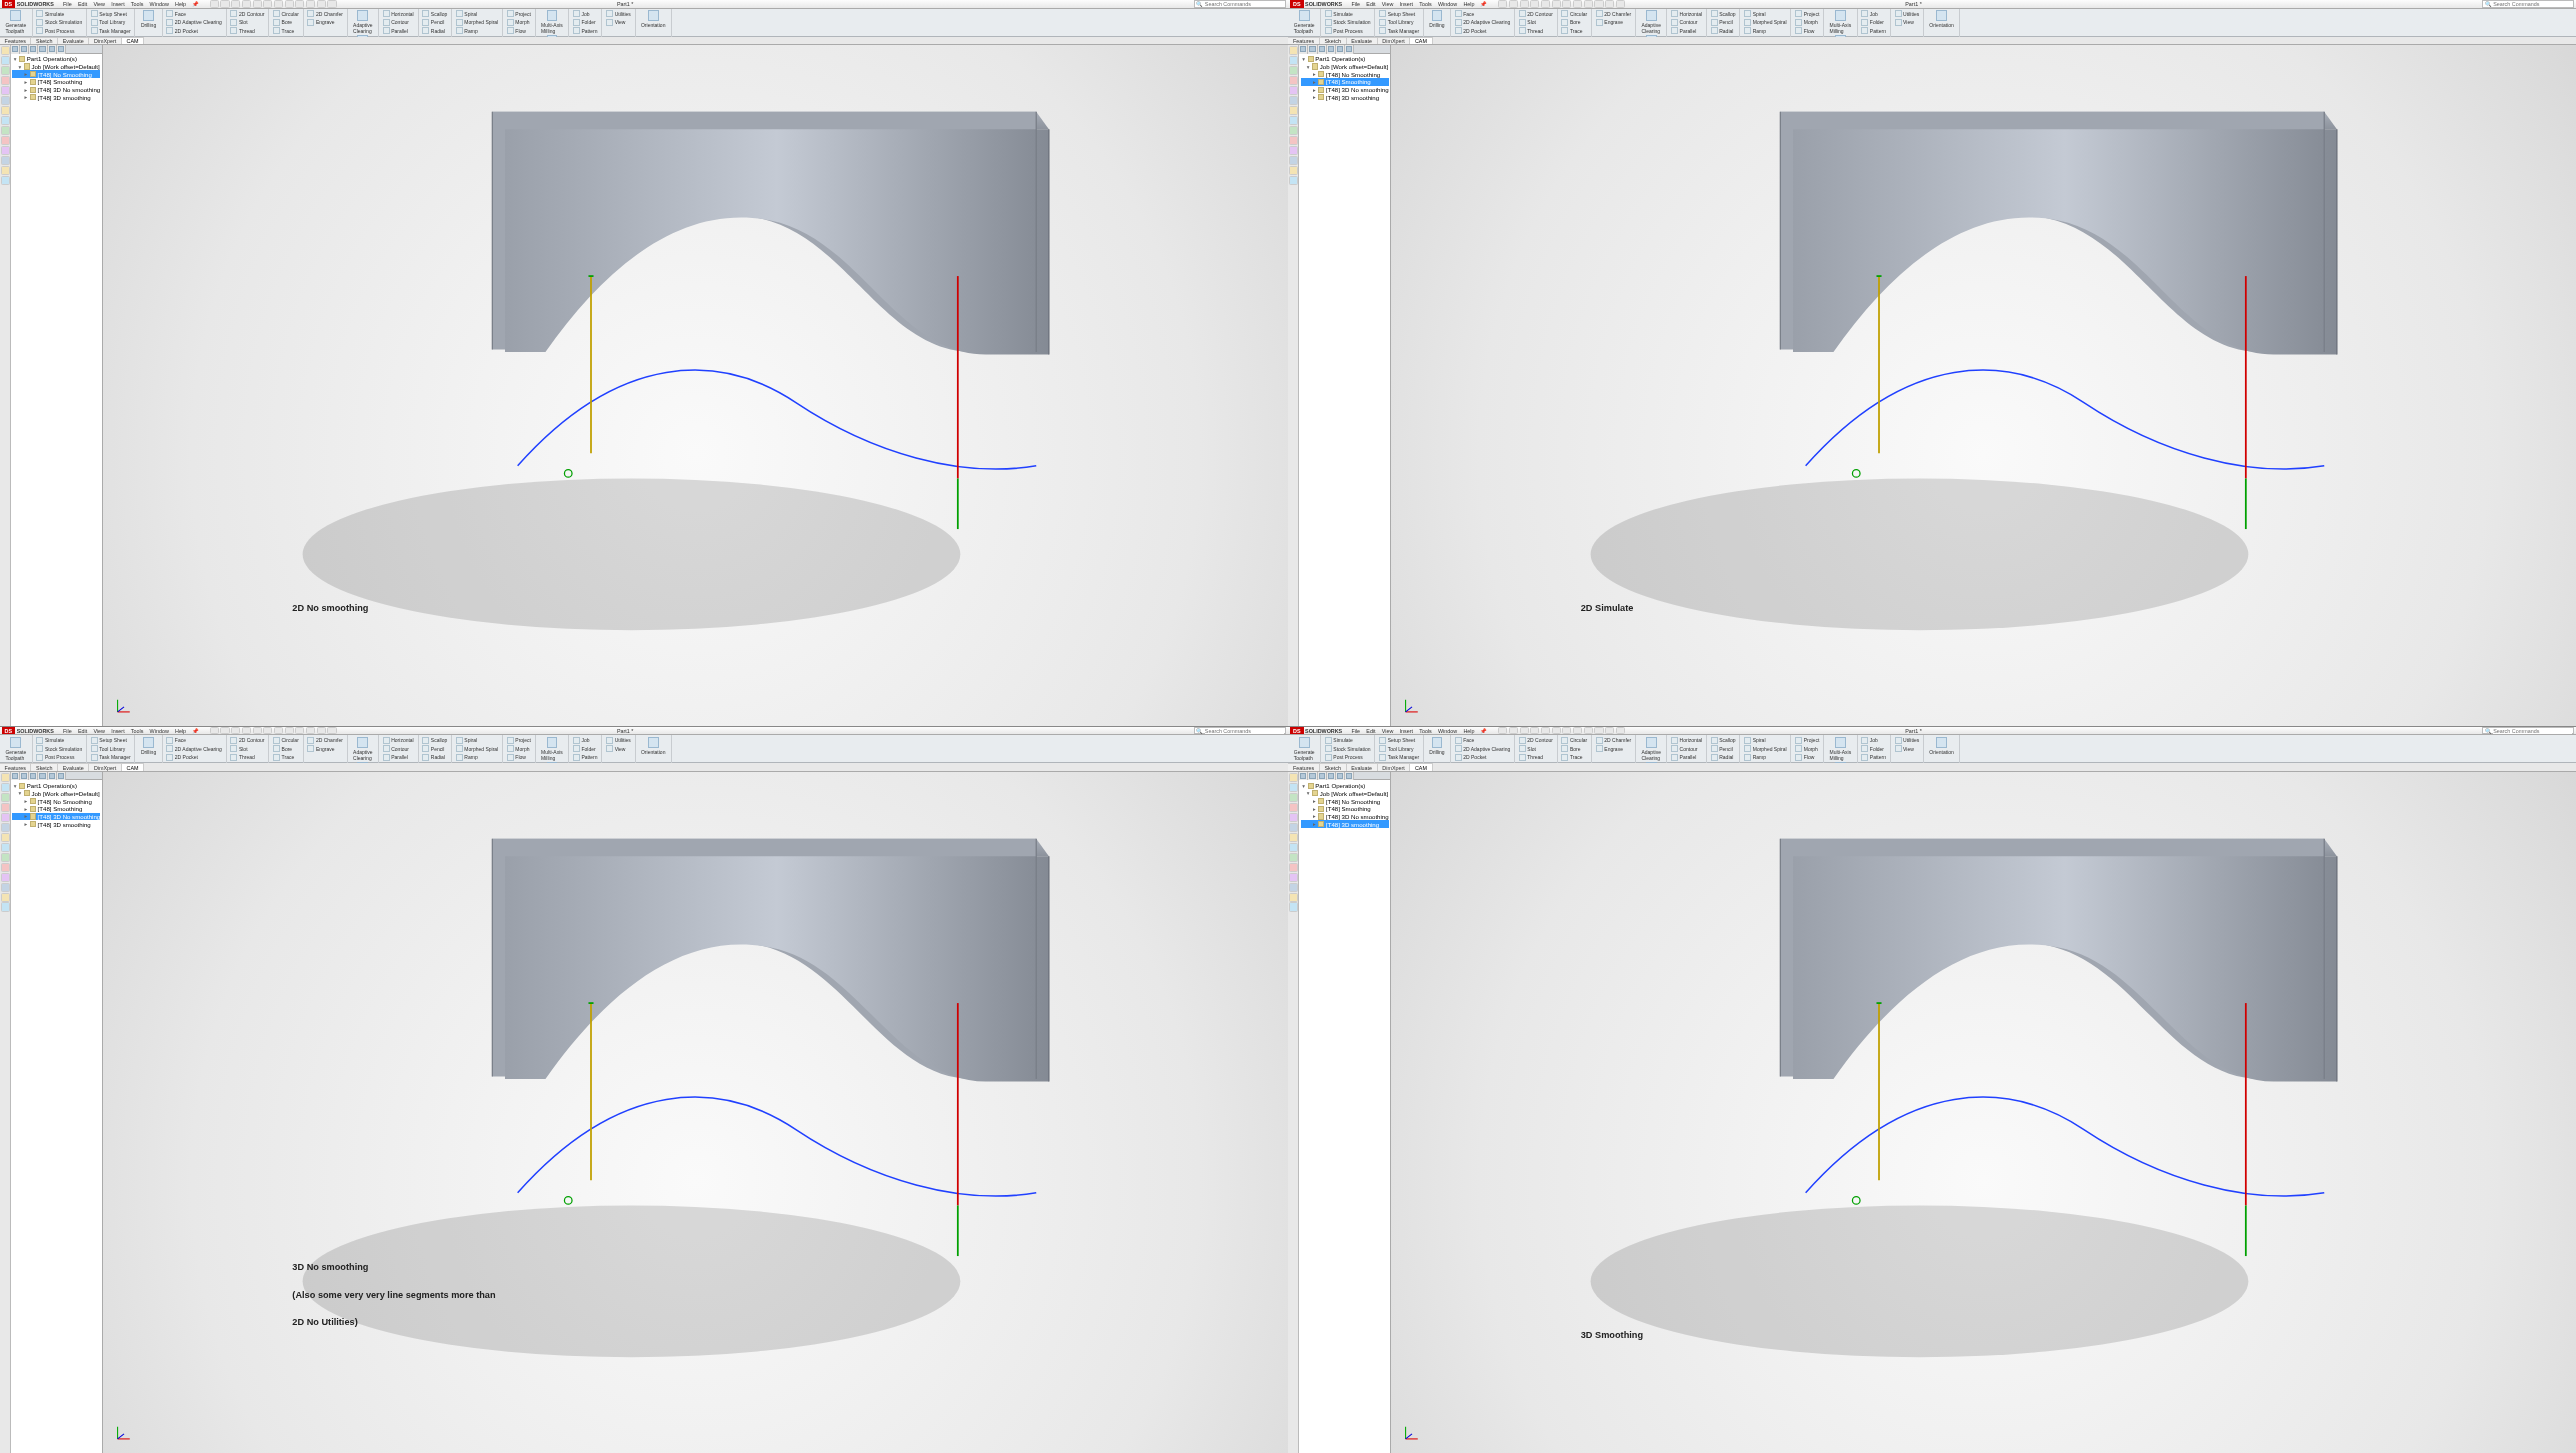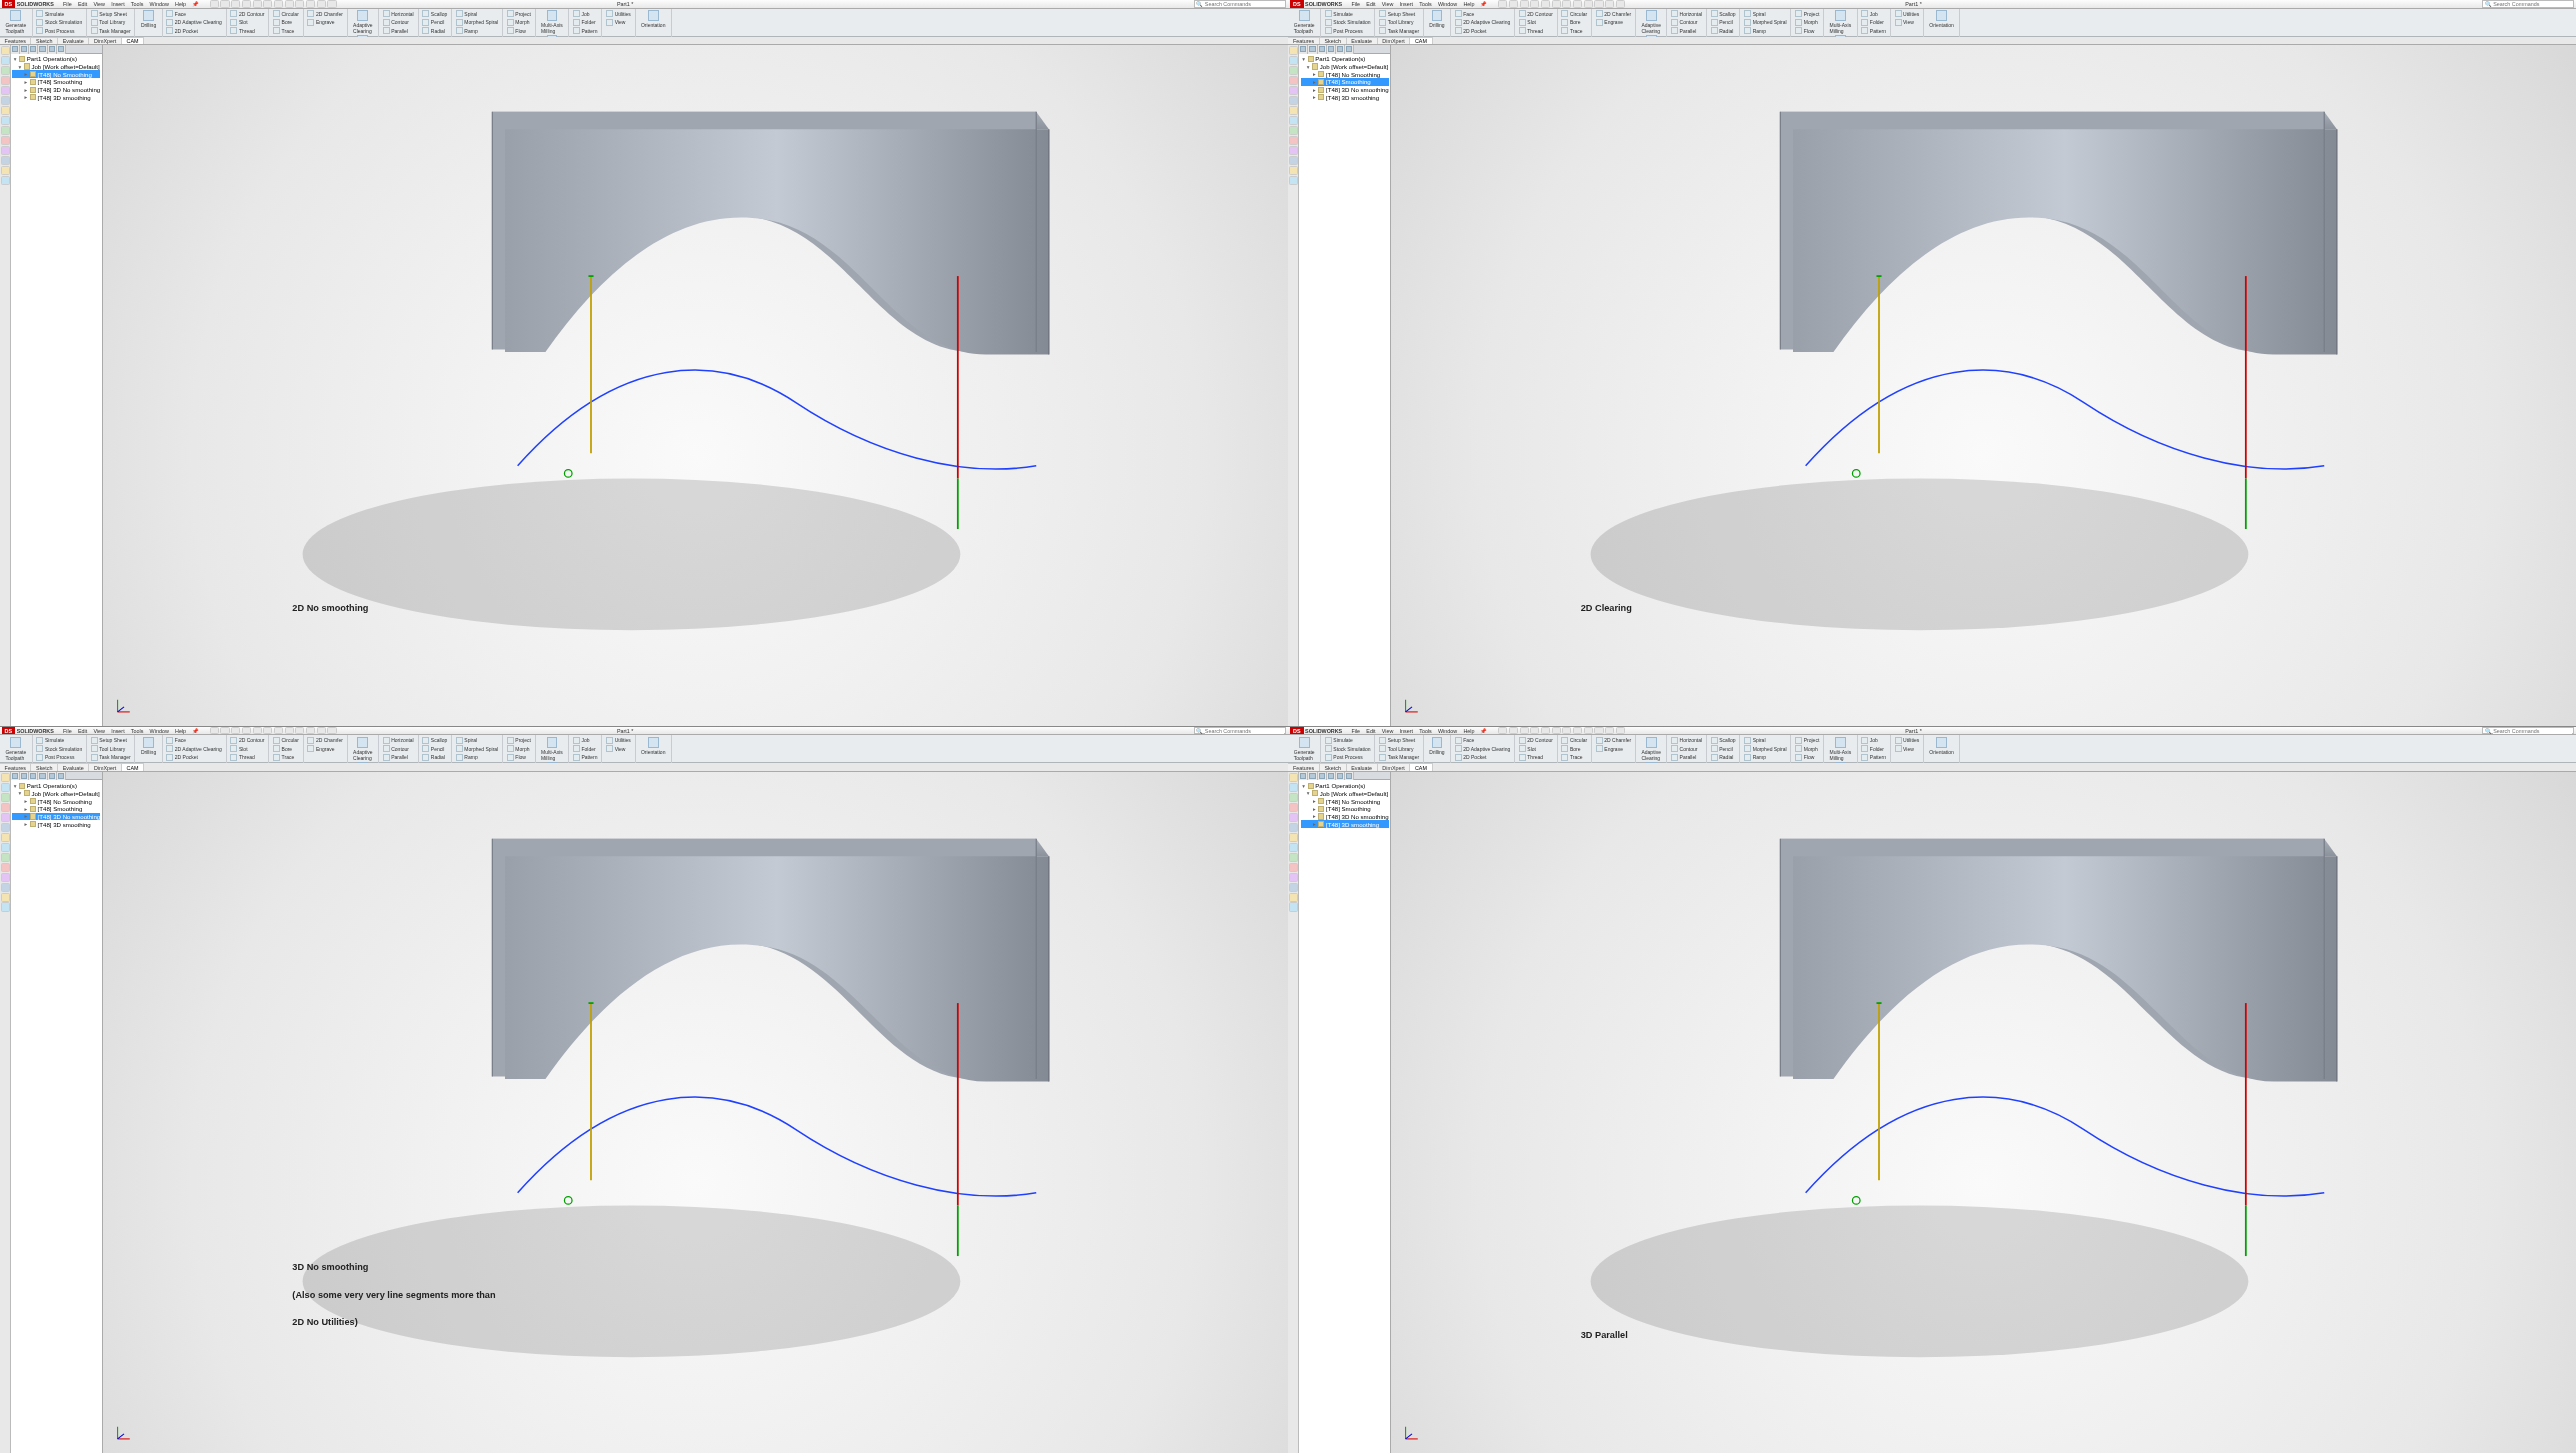--- a/index.html
+++ b/index.html
@@ -802,21 +802,21 @@
 <line x1="570" y1="24" x2="570" y2="202" stroke="#686e78" stroke-width="1"></line>
 
 <path d="M150,290 C 230,200 310,200 370,240 C 430,280 500,300 560,290" stroke="#2040ff" stroke-width="1.2" fill="none"></path>
 
 <line x1="208" y1="140" x2="208" y2="280" stroke="#c0a000" stroke-width="1.4"></line>
 <line x1="206" y1="140" x2="210" y2="140" stroke="#00a000" stroke-width="1.4"></line>
 <line x1="498" y1="140" x2="498" y2="300" stroke="#d00000" stroke-width="1.4"></line>
 <line x1="498" y1="300" x2="498" y2="340" stroke="#00a000" stroke-width="1.4"></line>
 <circle cx="190" cy="296" r="3" fill="none" stroke="#00a000" stroke-width="1"></circle>
 </svg>
-        <div class="annot" style="left:16%;top:82%">2D Clearing</div>
+        <div class="annot" style="left:16%;top:82%">2D Simulate</div>
         <svg class="triad" viewBox="0 0 30 30">
           <line x1="5" y1="25" x2="5" y2="8" stroke="#0a0"></line>
           <line x1="5" y1="25" x2="22" y2="25" stroke="#d00"></line>
           <line x1="5" y1="25" x2="14" y2="18" stroke="#00d"></line>
         </svg>
       </div>
     </div>
   </div>
 <div class="quadrant">
     <div class="title-bar">
@@ -1562,21 +1562,21 @@
 <line x1="570" y1="24" x2="570" y2="202" stroke="#686e78" stroke-width="1"></line>
 
 <path d="M150,290 C 230,200 310,200 370,240 C 430,280 500,300 560,290" stroke="#2040ff" stroke-width="1.2" fill="none"></path>
 
 <line x1="208" y1="140" x2="208" y2="280" stroke="#c0a000" stroke-width="1.4"></line>
 <line x1="206" y1="140" x2="210" y2="140" stroke="#00a000" stroke-width="1.4"></line>
 <line x1="498" y1="140" x2="498" y2="300" stroke="#d00000" stroke-width="1.4"></line>
 <line x1="498" y1="300" x2="498" y2="340" stroke="#00a000" stroke-width="1.4"></line>
 <circle cx="190" cy="296" r="3" fill="none" stroke="#00a000" stroke-width="1"></circle>
 </svg>
-        <div class="annot" style="left:16%;top:82%">3D Parallel</div>
+        <div class="annot" style="left:16%;top:82%">3D Smoothing</div>
         <svg class="triad" viewBox="0 0 30 30">
           <line x1="5" y1="25" x2="5" y2="8" stroke="#0a0"></line>
           <line x1="5" y1="25" x2="22" y2="25" stroke="#d00"></line>
           <line x1="5" y1="25" x2="14" y2="18" stroke="#00d"></line>
         </svg>
       </div>
     </div>
   </div>
 
 

